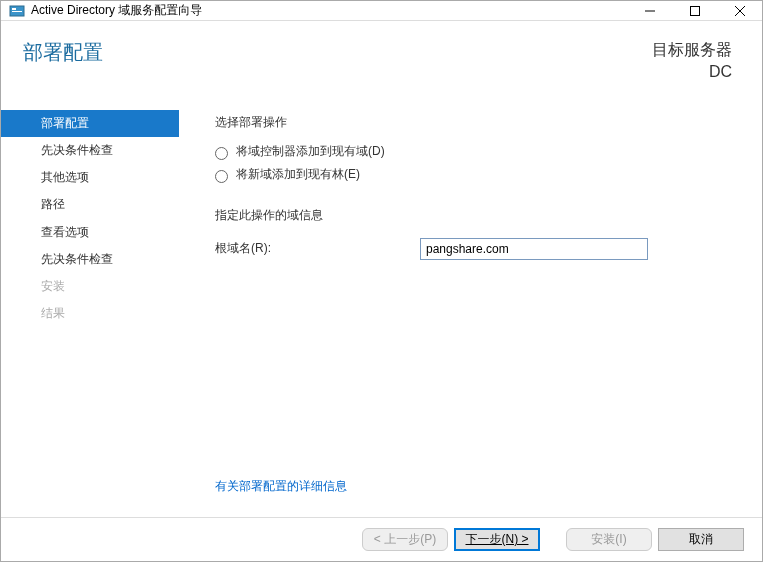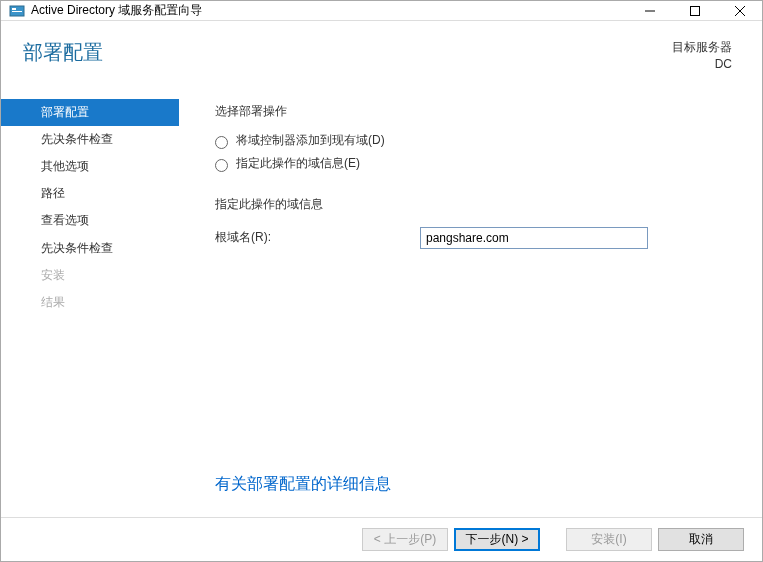--- a/index.html
+++ b/index.html
@@ -58,21 +58,21 @@
       justify-content: space-between;
       align-items: flex-start;
     }
     .header-title {
       font-size: 20px;
       color: #1a6b9f;
       font-weight: normal;
     }
     .header-right {
       text-align: right;
-      font-size: 12px;
+      font-size: 16px;
       color: #333;
       line-height: 1.4;
     }
     .main {
       flex: 1;
       display: flex;
       padding-left: 0;
     }
     .sidebar {
       width: 178px;
@@ -144,21 +144,21 @@
       padding: 2px 5px;
       font-size: 12px;
       font-family: inherit;
       outline: none;
     }
     .content-spacer {
       flex: 1;
     }
     .more-link {
       color: #0066cc;
-      font-size: 16px;
+      font-size: 12px;
       padding-bottom: 12px;
       cursor: pointer;
     }
     .footer {
       border-top: 1px solid #ddd;
       padding: 10px 18px;
       display: flex;
       justify-content: flex-end;
       gap: 6px;
     }
@@ -170,23 +170,25 @@
       background: #e1e1e1;
       display: flex;
       align-items: center;
       justify-content: center;
       cursor: pointer;
     }
     .btn.disabled {
       color: #999;
       background: #efefef;
       border-color: #ccc;
+      border-radius: 6px;
     }
     .btn.default {
       border: 2px solid #0078d7;
+      text-decoration: underline;
     }
     .btn-gap {
       width: 14px;
     }
   </style>
 </head>
 <body>
 
 <div class="titlebar">
   <span class="titlebar-icon">
@@ -239,21 +241,21 @@
 
   <div class="content">
     <div class="section-label">选择部署操作</div>
 
     <div class="radio-row">
       <span class="radio-circle"></span>
       <span>将域控制器添加到现有域(D)</span>
     </div>
     <div class="radio-row">
       <span class="radio-circle"></span>
-      <span>指定此操作的域信息(E)</span>
+      <span>将新域添加到现有林(E)</span>
     </div>
 
     <div class="info-label">指定此操作的域信息</div>
 
     <div class="field-row">
       <span class="field-label">根域名(R):</span>
       <input type="text" class="text-input" value="pangshare.com" style="">
     </div>
 
     <div class="content-spacer"></div>

